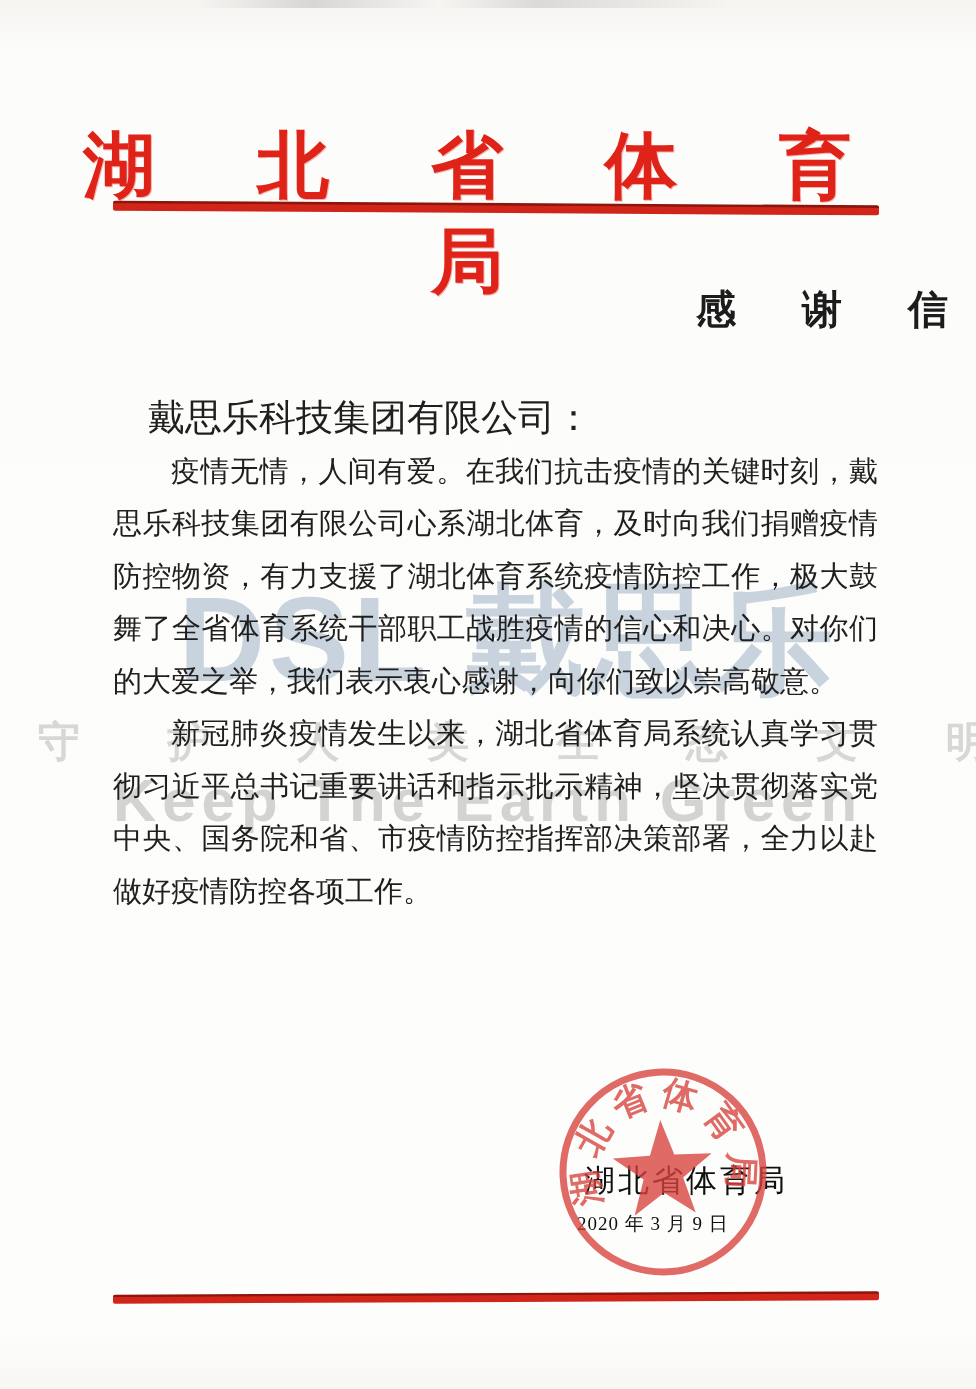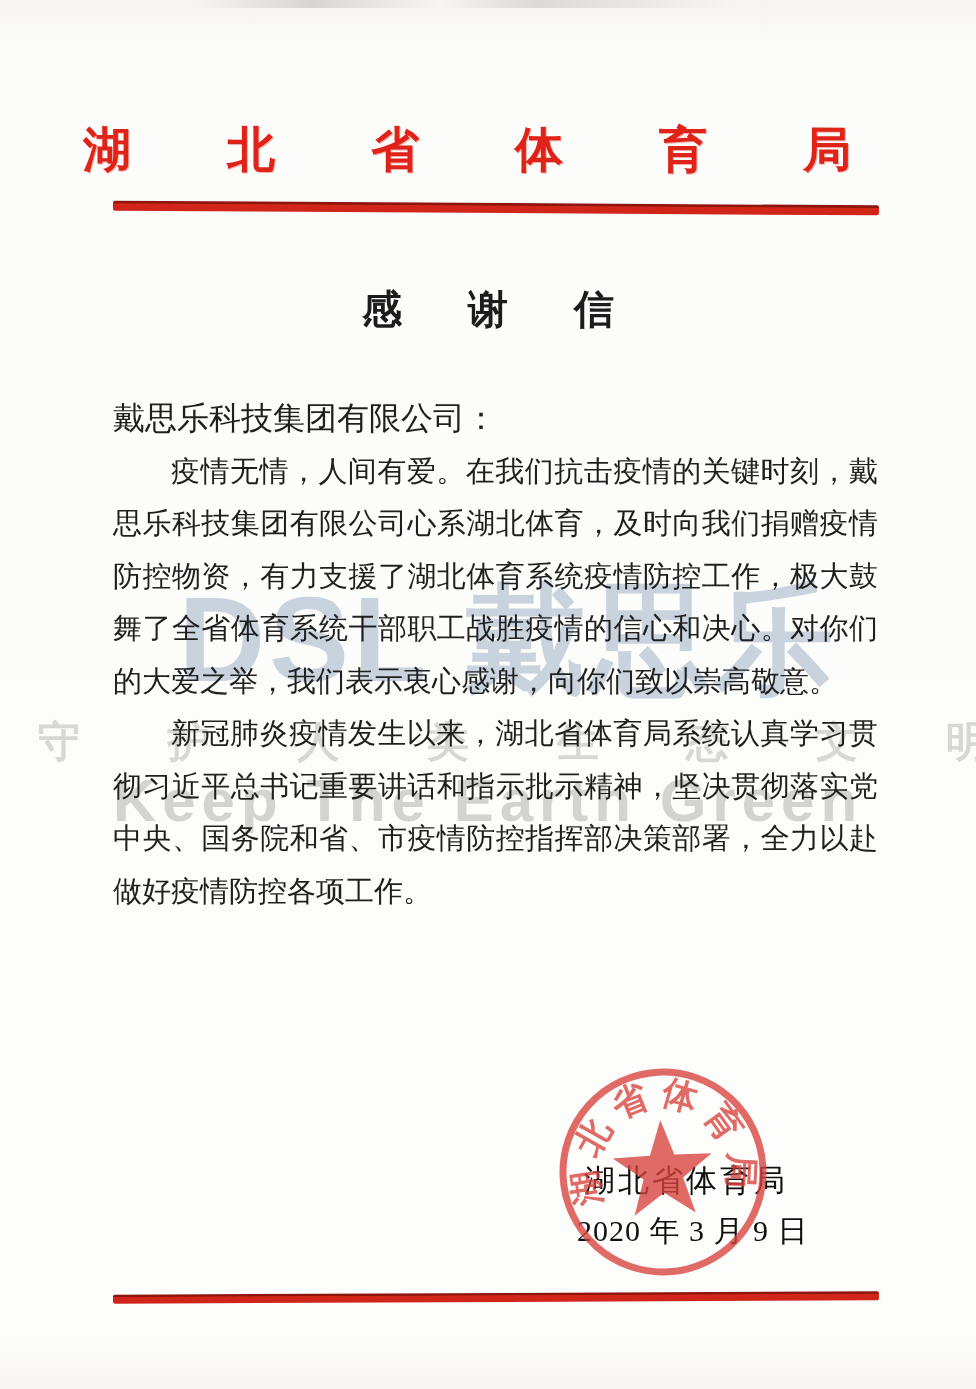--- a/index.html
+++ b/index.html
@@ -18,39 +18,39 @@
     content: "";
     position: absolute; left: 0; top: 0; right: 0; height: 8px;
     background: linear-gradient(90deg, transparent 20%, rgba(120,120,120,.25) 32%,
                 transparent 45%, rgba(120,120,120,.22) 55%, transparent 75%);
   }
 
   
   .letterhead {
     position: absolute; top: 118px; left: 0; right: 0;
     text-align: center;
-    font-size: 48px; font-weight: bold;
+    font-size: 72px; font-weight: bold;
     letter-spacing: 42px; 
     color: #e02318;
     text-shadow: 1px 1px 0 rgba(224,35,24,.35);
     z-index: 2;
   }
   .rule {
     position: absolute; left: 113px; width: 766px; height: 10px;
     background: linear-gradient(180deg, #8e150e 0%, #8e150e 22%, #d32619 30%, #cf241a 100%);
     border-radius: 2px;
     z-index: 2;
   }
   .rule-top    { top: 203px; transform: rotate(0.35deg); }
   .rule-bottom { top: 1293px; height: 9px; transform: rotate(-0.25deg); }
 
   
   .doc-title {
     position: absolute; top: 282px; left: 0; right: 0;
-    text-align: center;
+    text-align: right;
     font-size: 40px; font-weight: bold;
     letter-spacing: 28px; padding-left: 28px;
     color: #1c1c1c;
     z-index: 2;
   }
 
   
   .watermark { position: absolute; left: 0; right: 0; z-index: 1; text-align: center; white-space: nowrap; }
   .wm-logo {
     top: 560px;
@@ -73,32 +73,32 @@
   }
 
   
   .body-text {
     position: absolute; top: 392px; left: 113px; width: 765px;
     font-size: 29px; line-height: 52.5px;
     color: #1f1f1f;
     text-align: justify;
     z-index: 2;
   }
-  .salutation { font-size: 32px; text-indent: 0; }
+  .salutation { font-size: 37px; text-indent: 0; margin-left: 35px; }
   .body-text p.para { text-indent: 2em; margin: 0; }
 
   
   .signature {
     position: absolute; top: 1160px; left: 584px;
     font-size: 31px; color: #101010; letter-spacing: 3px;
     z-index: 4;
   }
   .sign-date {
     position: absolute; top: 1211px; left: 577px;
-    font-size: 30px; color: #101010; letter-spacing: 1px;
+    font-size: 19px; color: #101010; letter-spacing: 1px;
     z-index: 4;
   }
 
   
   .seal {
     position: absolute; top: 1059px; left: 550px;
     width: 226px; height: 226px;
     z-index: 5; opacity: 0.78;
     transform: rotate(-3deg);
   }

